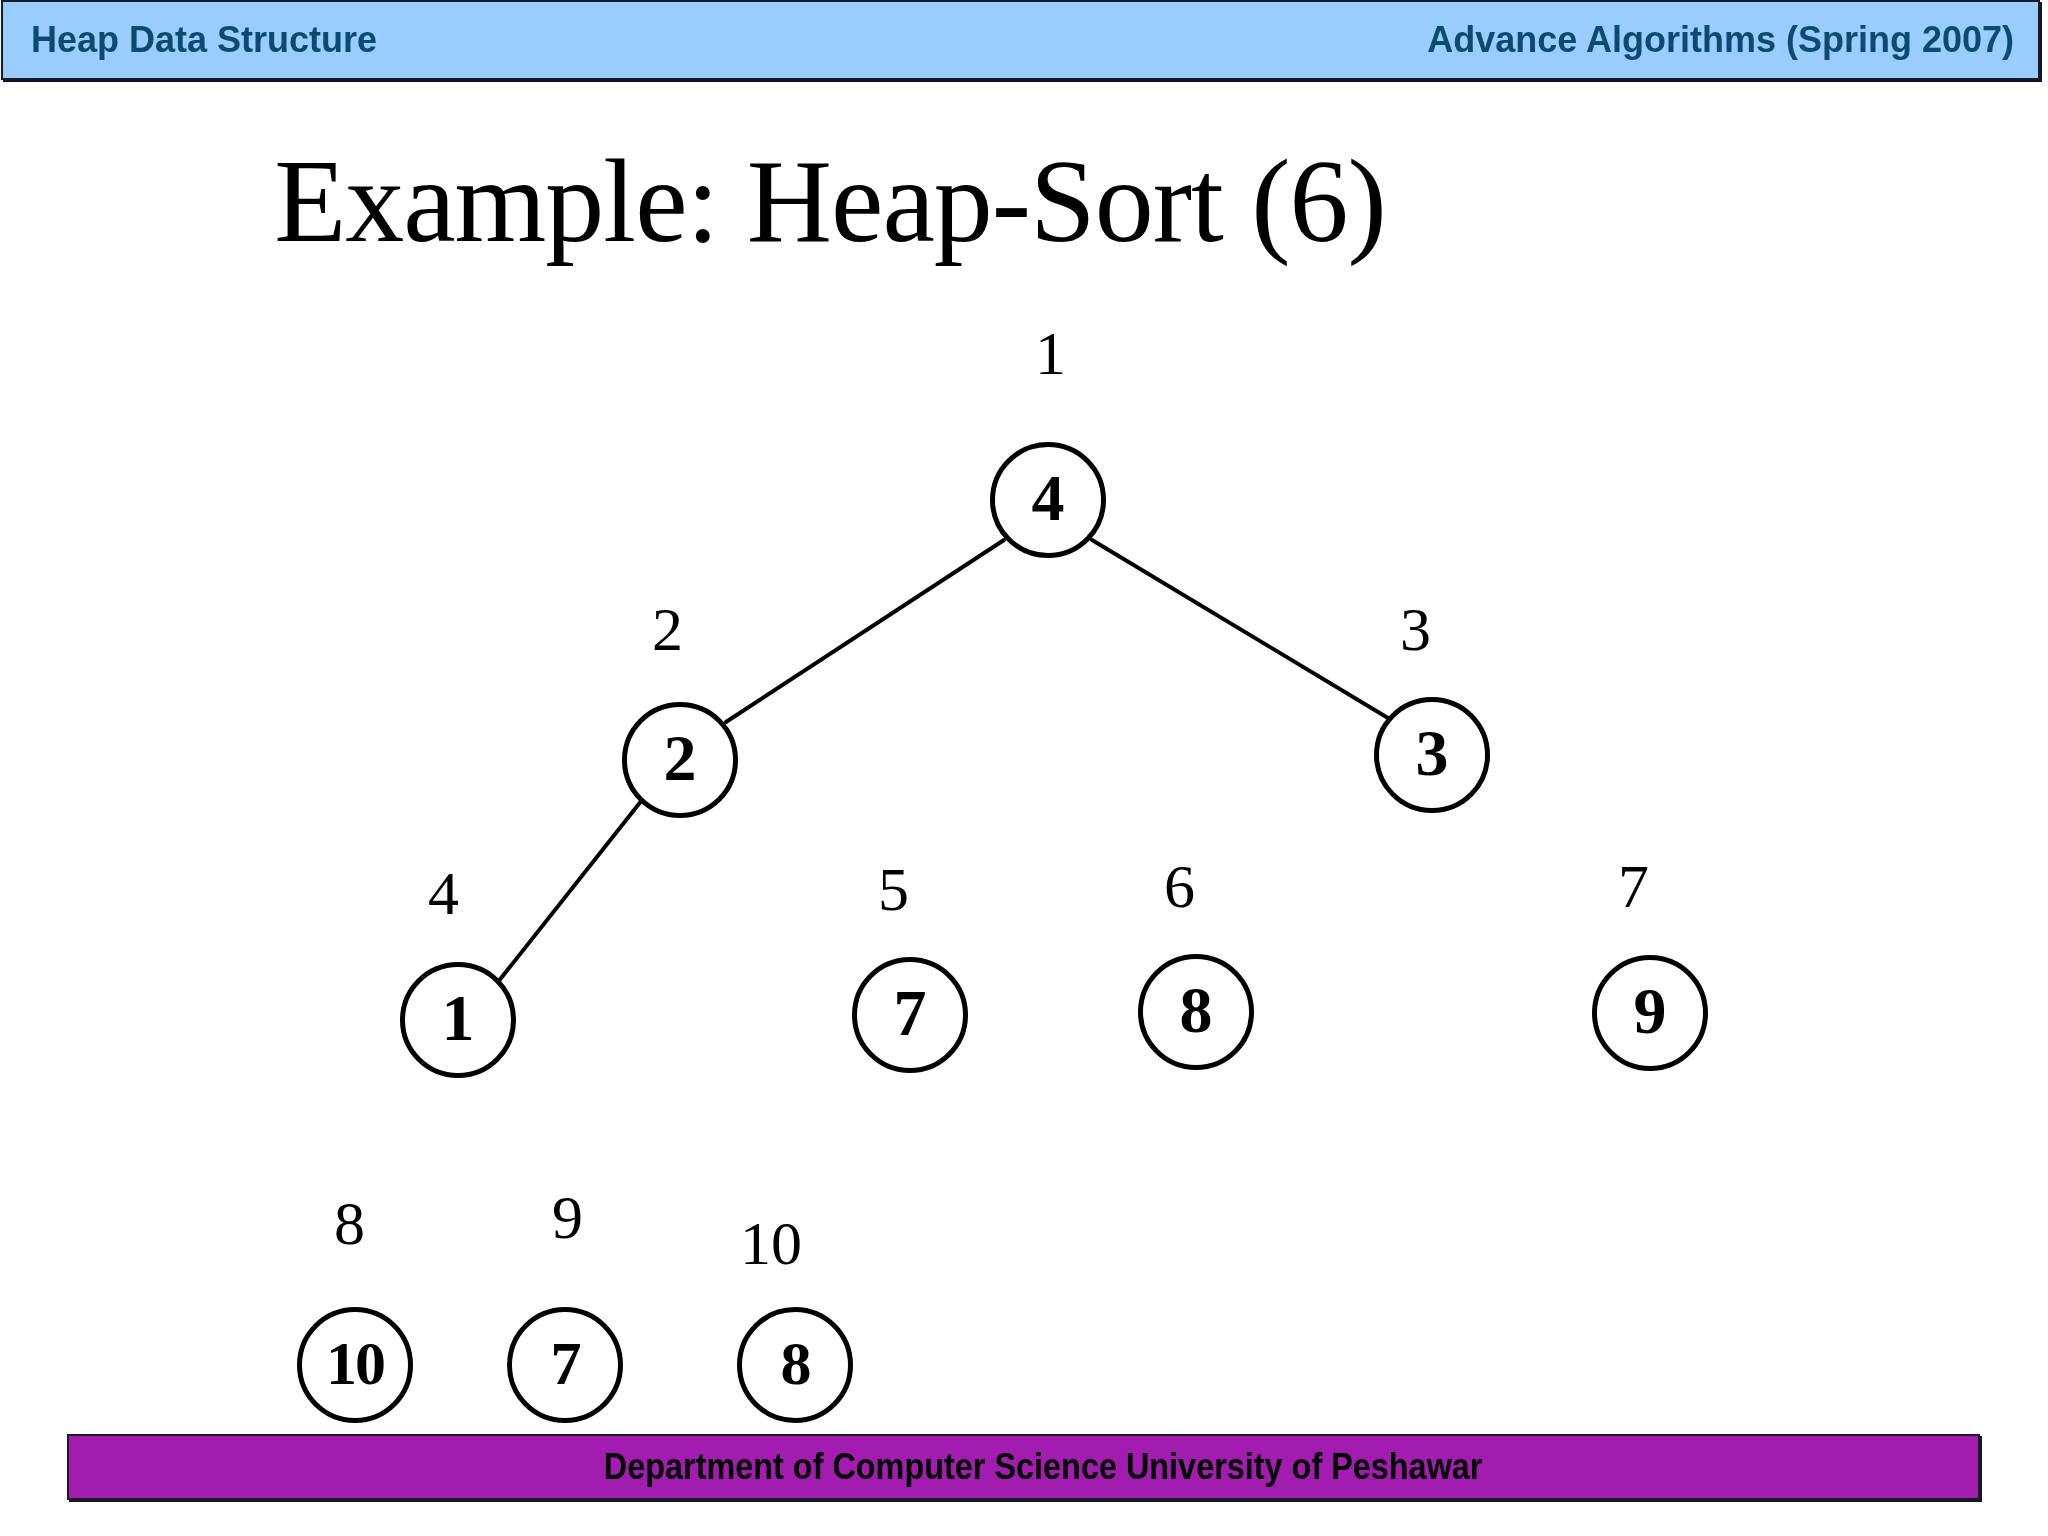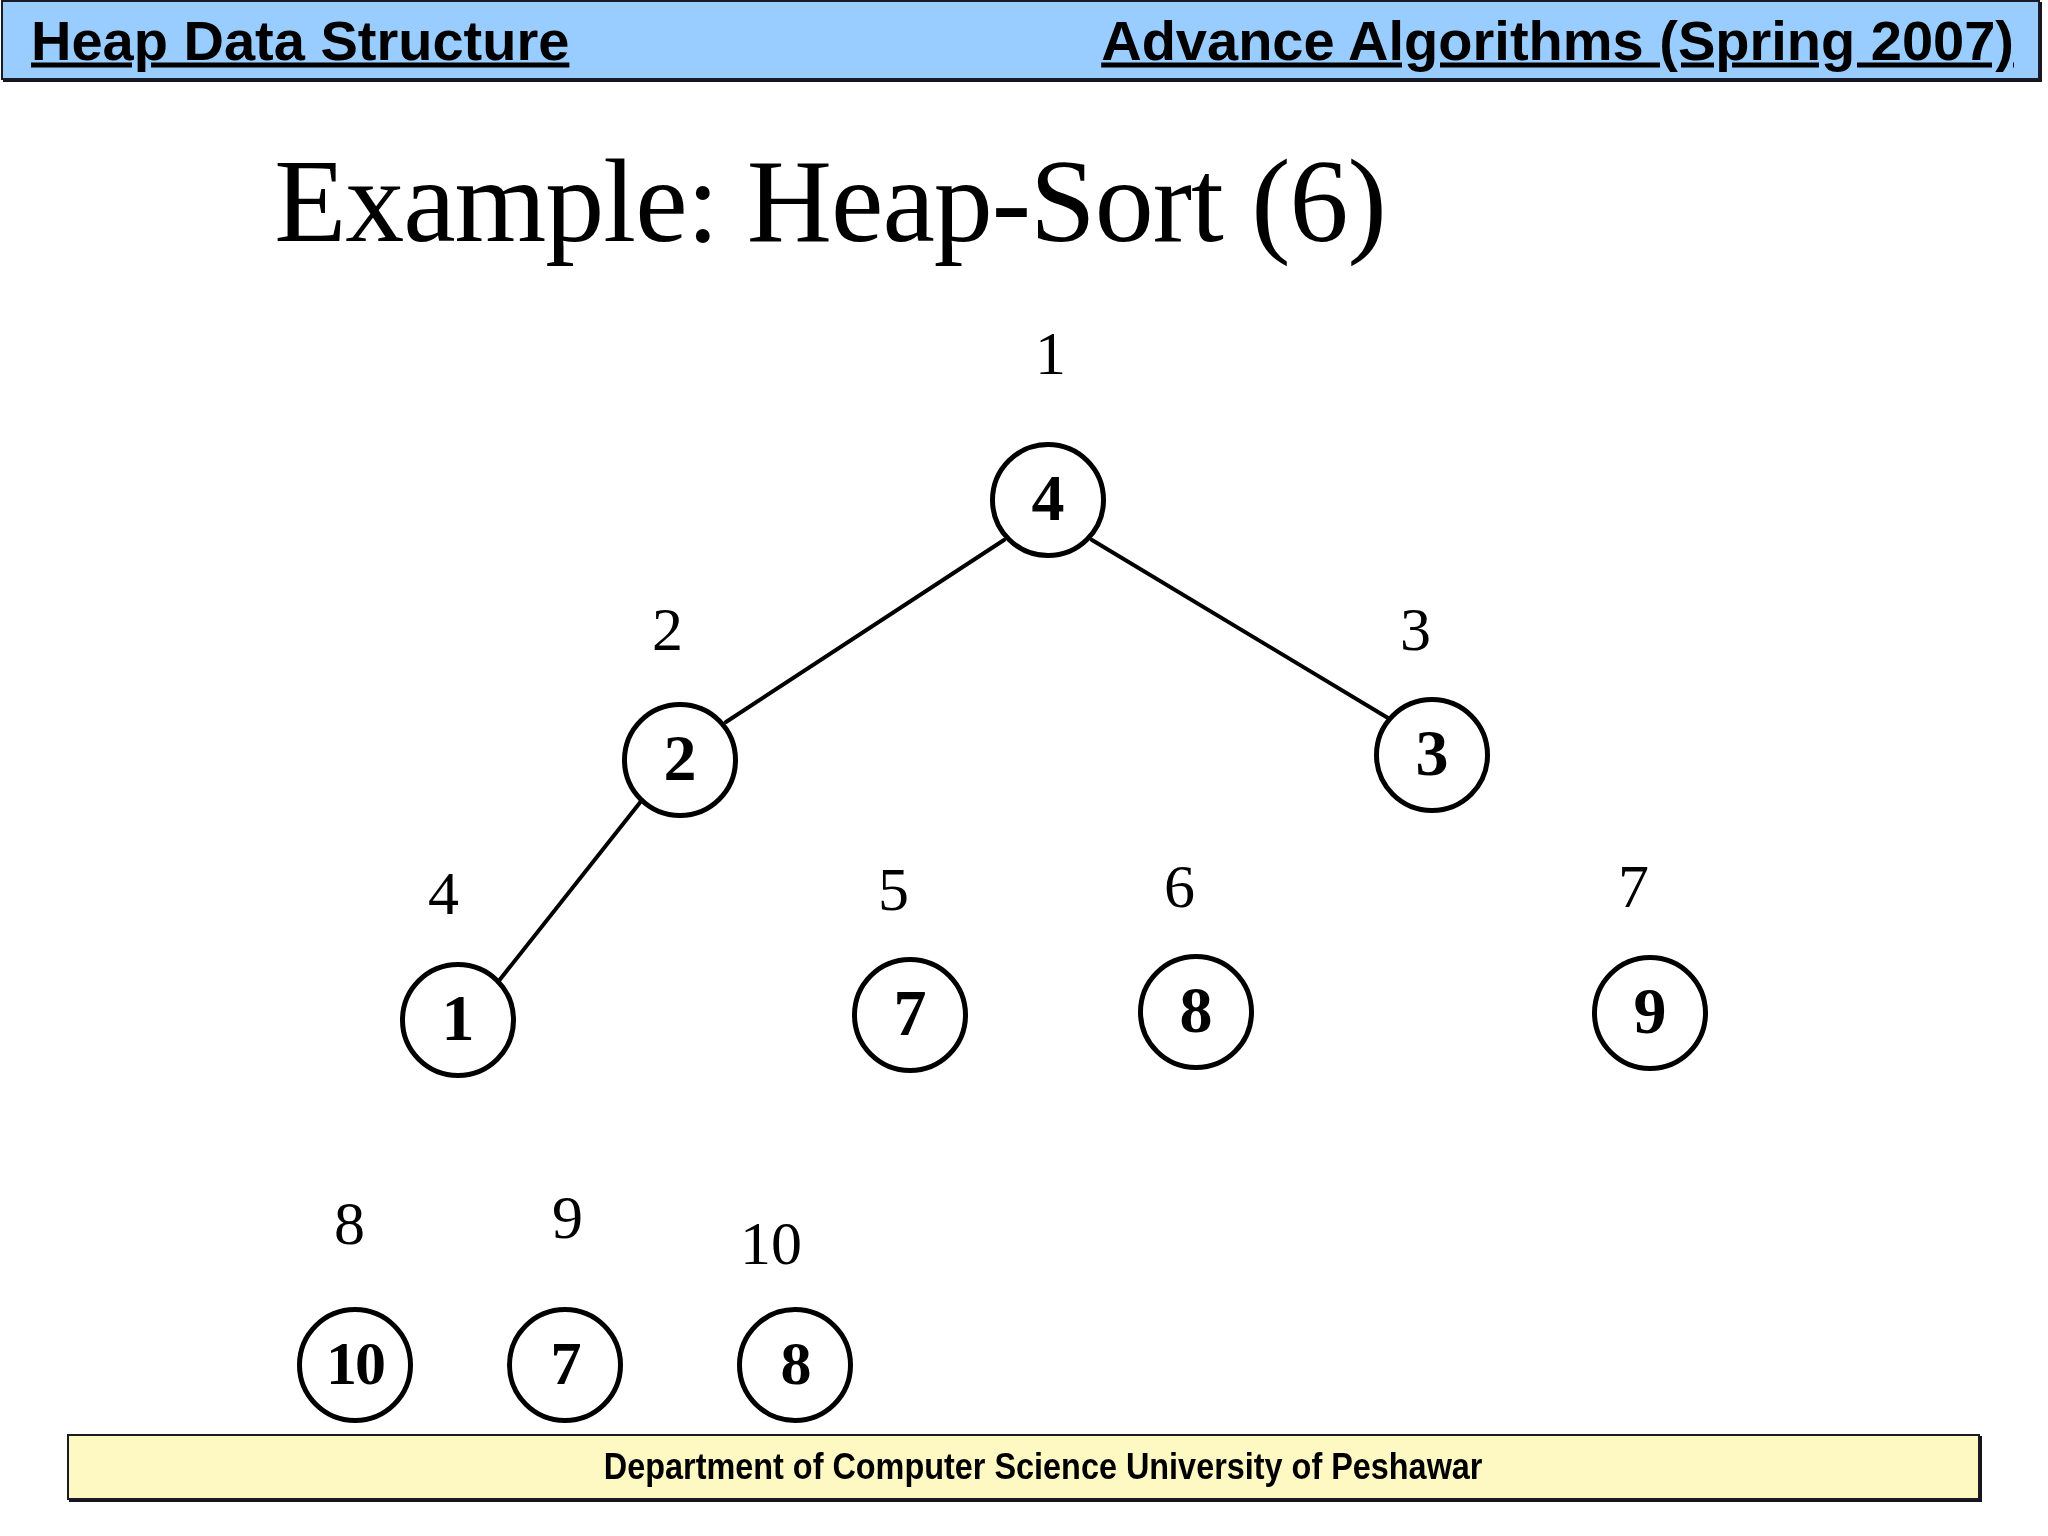--- a/index.html
+++ b/index.html
@@ -27,25 +27,24 @@
     border: 2px solid #1b1b28;
     box-sizing: border-box;
     box-shadow: 2px 2px 0 #15151f;
   }
   #header-bar .hdr-text {
     position: absolute;
     top: 50%;
     transform: translateY(-50%);
     font-family: "Liberation Sans", sans-serif;
     font-weight: bold;
-    font-size: 56px;
-    color: #000000;
+    font-size: 36px;
+    color: #0c4a6e;
     white-space: nowrap;
     transform-origin: left center;
-    text-decoration: underline;
   }
   #header-left  { left: 28px;  transform: translateY(-50%) scaleX(0.92); }
   #header-right { right: 24px; transform-origin: right center; transform: translateY(-50%) scaleX(0.92); }
 
   
   #slide-title {
     position: absolute;
     left: 0;
     top: 140px;
     width: 1660px;
@@ -105,21 +104,21 @@
     white-space: nowrap;
   }
 
   
   #footer-bar {
     position: absolute;
     left: 67px;
     top: 1434px;
     width: 1913px;
     height: 66px;
-    background: #fef9c3;
+    background: #a21caf;
     border: 2px solid #1b1b28;
     box-sizing: border-box;
     box-shadow: 2px 2px 0 #15151f;
     display: flex;
     align-items: center;
     justify-content: center;
     padding-left: 40px;
   }
   #footer-bar .ftr-text {
     font-family: "Liberation Sans", sans-serif;

